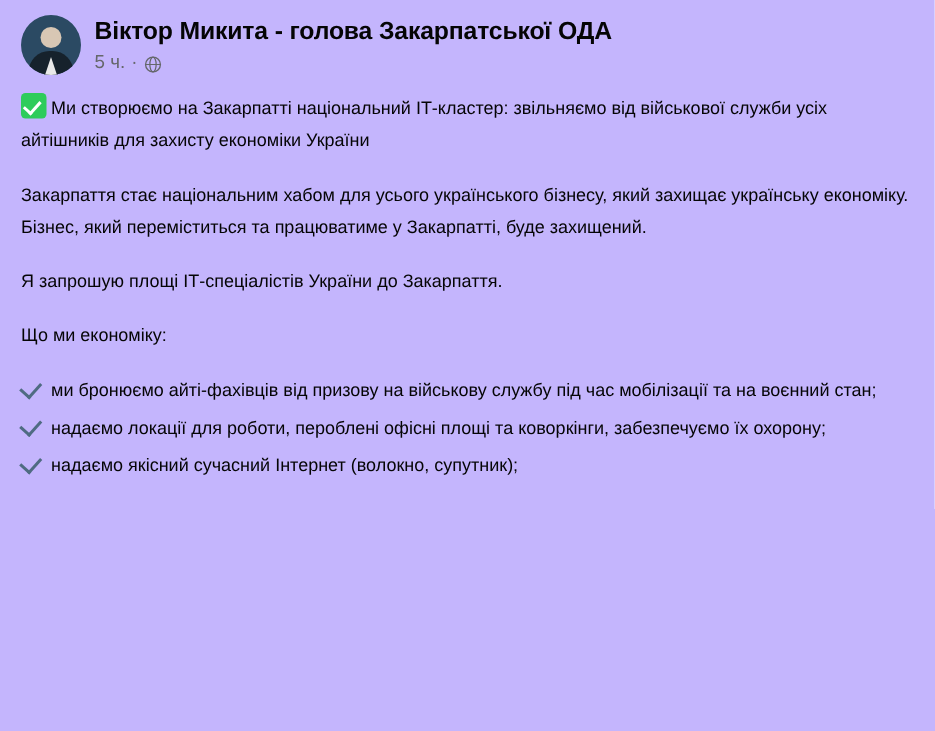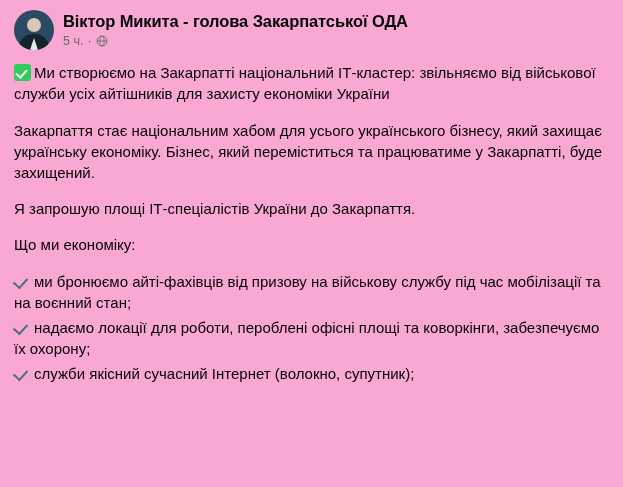--- a/index.html
+++ b/index.html
@@ -13,21 +13,21 @@
     font-family: "Liberation Sans", sans-serif;
     color: #050505;
     overflow: hidden;
   }
 
   .post {
     width: 623px;
     height: 487px;
     box-sizing: border-box;
     padding: 10px 14px 0 14px;
-    background: #f9a8d4;
+    background: #c4b5fd;
     position: relative;
   }
 
   
   .post-header {
     display: flex;
     align-items: flex-start;
     gap: 9px;
     padding-bottom: 2px;
   }
@@ -80,20 +80,21 @@
   .page-name {
     font-size: 16.5px;
     font-weight: bold;
     line-height: 20px;
     color: #050505;
     letter-spacing: -0.1px;
     white-space: nowrap;
   }
   .meta-row {
     display: flex;
+    align-items: center;
     gap: 4px;
     margin-top: 3px;
     font-size: 12.5px;
     color: #65676b;
     line-height: 15px;
   }
   .meta-dot {
     font-size: 12.5px;
     color: #65676b;
     line-height: 15px;
@@ -102,21 +103,21 @@
     width: 12px;
     height: 12px;
     display: inline-block;
     position: relative;
     top: 1px;
   }
 
   
   .post-body {
     padding-top: 10px;
-    font-size: 15px;
+    font-size: 12px;
     line-height: 21px;
     color: #050505;
   }
   .para {
     margin: 12px 0 15px 0;
   }
   .para:last-child {
     margin-bottom: 0;
   }
   .lead {
@@ -214,18 +215,18 @@
     <p class="para">Що ми економіку:</p>
 
     <div class="list-block">
       <p class="list-item">
         <span class="emoji em-check-mark"></span><span>ми бронюємо айті-фахівців від призову на військову службу під час мобілізації та на воєнний стан;</span>
       </p>
       <p class="list-item">
         <span class="emoji em-check-mark"></span><span>надаємо локації для роботи, пероблені офісні площі та коворкінги, забезпечуємо їх охорону;</span>
       </p>
       <p class="list-item">
-        <span class="emoji em-check-mark"></span><span>служби якісний сучасний Інтернет (волокно, супутник);</span>
+        <span class="emoji em-check-mark"></span><span>надаємо якісний сучасний Інтернет (волокно, супутник);</span>
       </p>
     </div>
 
   </div>
 </div>
 
 </body></html>

